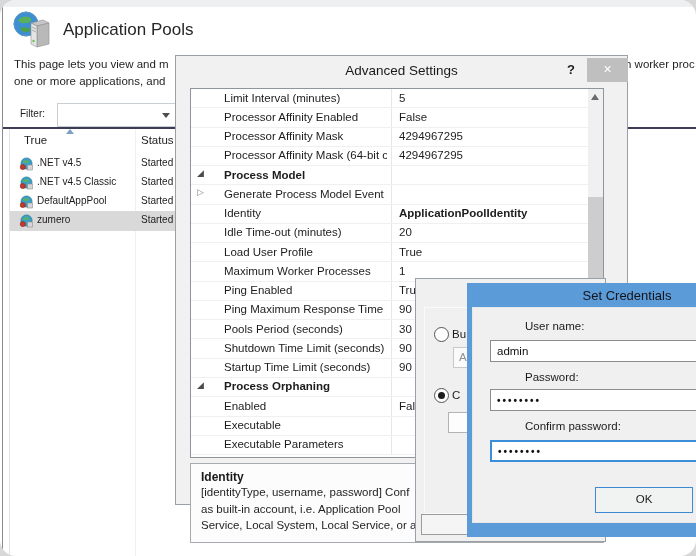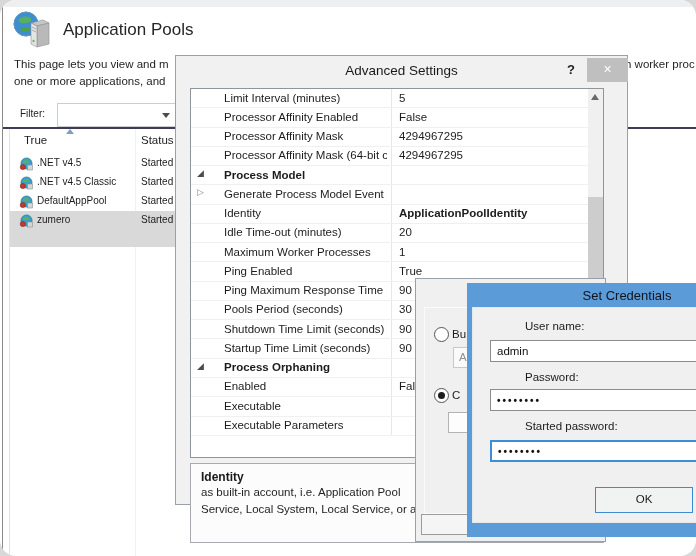--- a/index.html
+++ b/index.html
@@ -15,21 +15,21 @@
   .filter-combo{left:57px;top:103px;width:118px;height:22px;background:#fff;border:1px solid #c9ced3;}
   .combo-arrow{position:absolute;right:6px;top:9px;width:0;height:0;
      border-left:4px solid transparent;border-right:4px solid transparent;border-top:5px solid #4d4d4d;}
   .navy-line{left:3px;top:127px;width:693px;height:2px;background:#3c3c55;}
   .tbl-leftborder{left:9px;top:129px;width:1px;height:427px;background:#e2e2e2;}
   .tbl-coldiv{left:135px;top:129px;width:1px;height:427px;background:#eef2f7;}
   .tbl-head{font-size:11.5px;color:#1c1c1c;}
   .sort-tri{left:66px;top:129px;width:0;height:0;border-left:4px solid transparent;
      border-right:4px solid transparent;border-bottom:5px solid #7aa0c4;}
   .tbl-row{position:absolute;left:10px;width:165px;height:19px;font-size:10px;}
-  .tbl-row.selected{background:#d9d9d9;height:36px;}
+  .tbl-row.selected{background:#d9d9d9;height:20px;}
   .tbl-row .nm{position:absolute;left:27px;top:3px;white-space:nowrap;}
   .tbl-row .st{position:absolute;left:131px;top:3px;white-space:nowrap;}
   .tbl-row svg{position:absolute;left:9px;top:3px;}
   
   .advdlg{left:175px;top:55px;width:453px;height:450px;background:#f1f1f1;border:1px solid #9aa0a6;box-sizing:border-box;}
   .adv-title{left:0;top:7px;width:100%;text-align:center;font-size:13.5px;color:#191919;}
   .adv-help{left:391px;top:6px;font-size:13px;font-weight:bold;color:#222;}
   .adv-close{left:411px;top:2px;width:41px;height:24px;background:#bfbfbf;color:#fff;
      text-align:center;line-height:23px;font-size:14px;}
   .grid{left:14px;top:32px;width:414px;height:370px;background:#fff;border:1px solid #8f959d;box-sizing:border-box;overflow:hidden;}
@@ -209,20 +209,26 @@
       <span class="val" style="font-weight: bold;">ApplicationPoolIdentity</span>
     </div>
 
     <div class="grow">
       <span class="exp"></span>
       <span class="lbl">Idle Time-out (minutes)</span>
       <span class="coldiv"></span>
       <span class="val">20</span>
     </div>
 
+    <div class="grow">
+      <span class="exp"></span>
+      <span class="lbl">Load User Profile</span>
+      <span class="coldiv"></span>
+      <span class="val">True</span>
+    </div>
 
     <div class="grow">
       <span class="exp"></span>
       <span class="lbl">Maximum Worker Processes</span>
       <span class="coldiv"></span>
       <span class="val">1</span>
     </div>
 
     <div class="grow">
       <span class="exp"></span>
@@ -289,20 +295,21 @@
   </div>
     </div>
 
     <div class="abs scrollbar">
       <span class="sb-arrow"></span>
       <span class="sb-thumb"></span>
     </div>
 
     <div class="abs descbox">
       <div class="dt">Identity</div>
+      <div class="dl">[identityType, username, password] Conf</div>
       <div class="dl">as built-in account, i.e. Application Pool</div>
       <div class="dl">Service, Local System, Local Service, or as</div>
     </div>
   </div>
 
   <div class="abs iddlg">
     <div class="id-inner"></div>
     <div class="radio" style="left:18px;top:48px"></div>
     <div class="id-label" style="left:36px;top:49px">Bu</div>
     <div class="id-combo">A</div>
@@ -314,19 +321,19 @@
     <div class="id-bottombox"></div>
   </div>
 
   <div class="abs creddlg">
     <div class="abs cred-title">Set Credentials</div>
     <div class="cred-inner">
       <div class="cred-lbl" style="top:12px">User name:</div>
       <input class="cred-input" style="top: 32px;" type="text" value="admin">
       <div class="cred-lbl" style="top:63px">Password:</div>
       <input class="cred-input dots" style="top: 81px;" type="text" value="••••••••">
-      <div class="cred-lbl" style="top:112px">Started password:</div>
+      <div class="cred-lbl" style="top:112px">Confirm password:</div>
       <input class="cred-input dots focused" style="top: 132px;" type="text" value="••••••••">
       <div class="ok-btn">OK</div>
     </div>
   </div>
 
 </div>
 
 </body></html>

